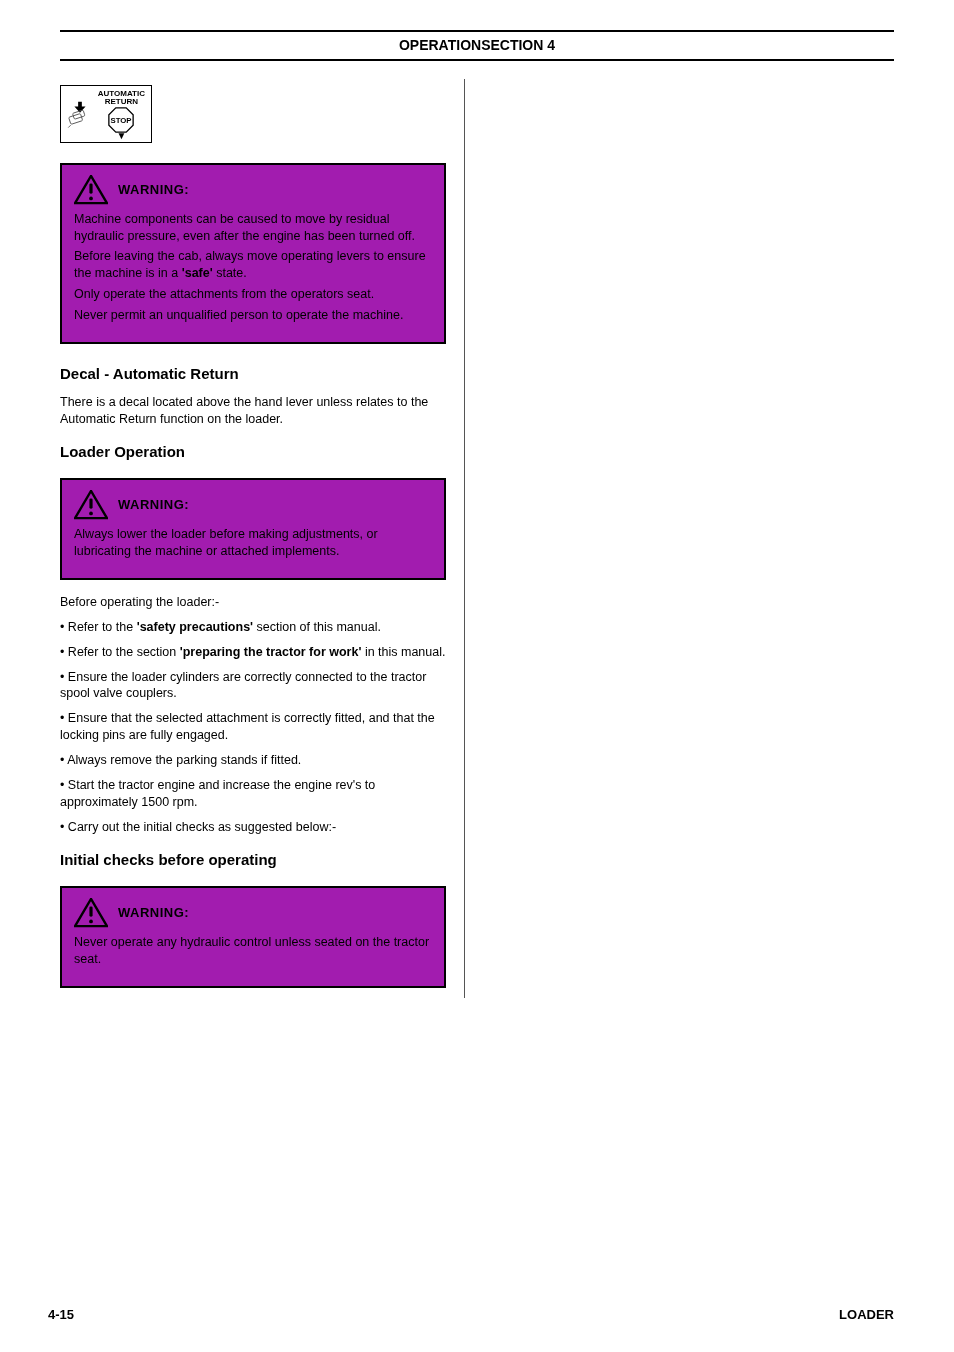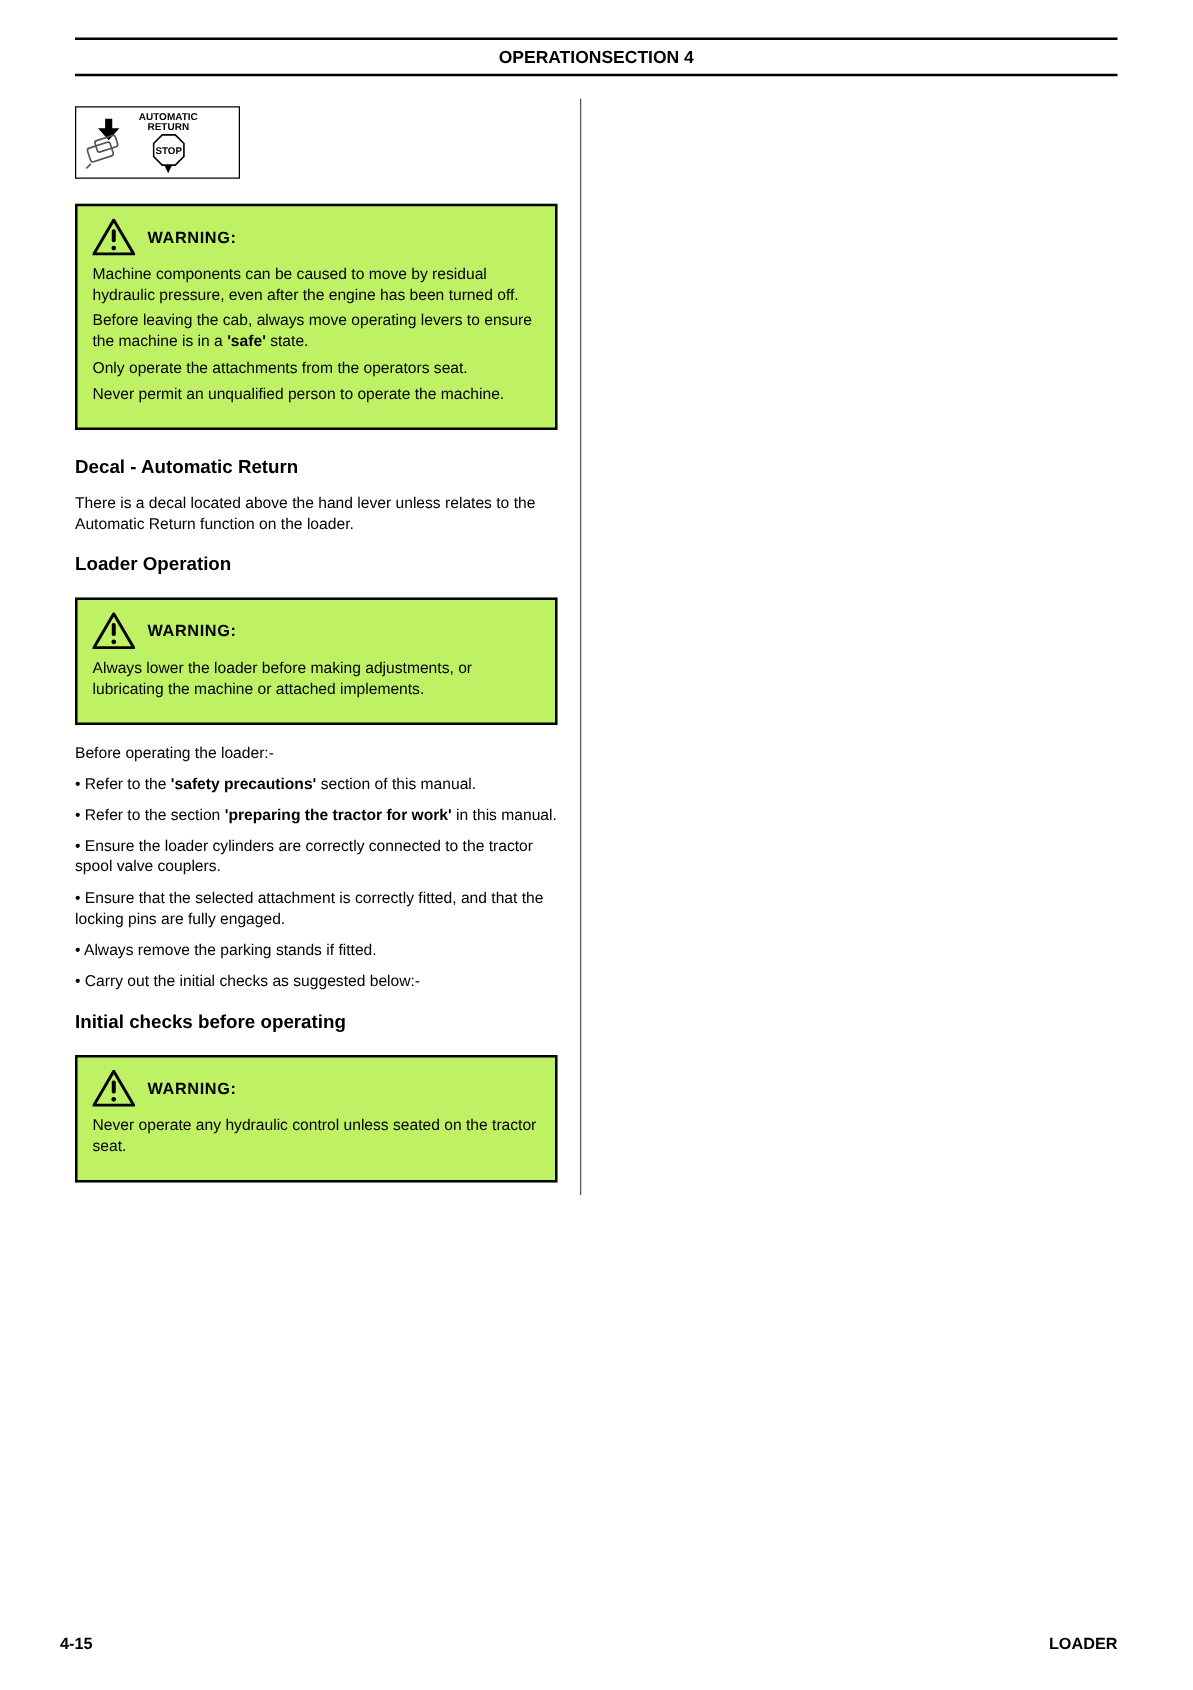--- a/index.html
+++ b/index.html
@@ -40,21 +40,21 @@
     padding-right: 18px;
   }
   .section-title {
     font-size: 15px;
     font-weight: bold;
     margin: 10px 0 6px 0;
   }
   p { margin: 4px 0; }
   .warning-box {
     border: 2.5px solid #000;
-    background: #bef264;
+    background: #a21caf;
     padding: 10px 12px 14px 12px;
     margin: 10px 0;
   }
   .warning-head {
     display: flex;
     align-items: center;
     gap: 10px;
     margin-bottom: 6px;
   }
   .warning-head .label {
@@ -67,21 +67,21 @@
     width: 34px;
     height: 30px;
   }
   .info-box {
     border: 1.5px solid #000;
     padding: 4px 6px;
     display: inline-flex;
     align-items: center;
     gap: 6px;
     margin: 6px 0 10px 0;
-    width: 132px;
+    width: 92px;
   }
   .info-icon { width: 38px; height: 42px; }
   .info-box .txt {
     font-size: 8px;
     font-weight: bold;
     line-height: 1.05;
   }
   .info-box .stop-wrap {
     display:flex; flex-direction:column; align-items:center;
   }
@@ -167,20 +167,21 @@
       </div>
       <p>Always lower the loader before making adjustments, or lubricating the machine or attached implements.</p>
     </div>
 
     <p>Before operating the loader:-</p>
     <p>• <span>Refer to the </span><b>'safety precautions'</b><span> section of this manual.</span></p>
     <p>• <span>Refer to the section </span><b>'preparing the tractor for work'</b><span> in this manual.</span></p>
     <p>• <span>Ensure the loader cylinders are correctly connected to the tractor spool valve couplers.</span></p>
     <p>• <span>Ensure that the selected attachment is correctly fitted, and that the locking pins are fully engaged.</span></p>
     <p>• <span>Always remove the parking stands if fitted.</span></p>
+    <p>• <span>Start the tractor engine and increase the engine rev's to approximately 1500 rpm.</span></p>
     <p>• <span>Carry out the initial checks as suggested below:-</span></p>
 
     <div class="section-title">Initial checks before operating</div>
     <div class="warning-box">
       <div class="warning-head">
         <svg class="warning-icon" viewBox="0 0 36 32">
           <polygon points="18,1 35,30 1,30" fill="none" stroke="#000" stroke-width="2.5"></polygon>
           <rect x="16.3" y="9" width="3.4" height="11" rx="1.5" fill="#000"></rect>
           <circle cx="18" cy="25" r="2" fill="#000"></circle>
         </svg>

